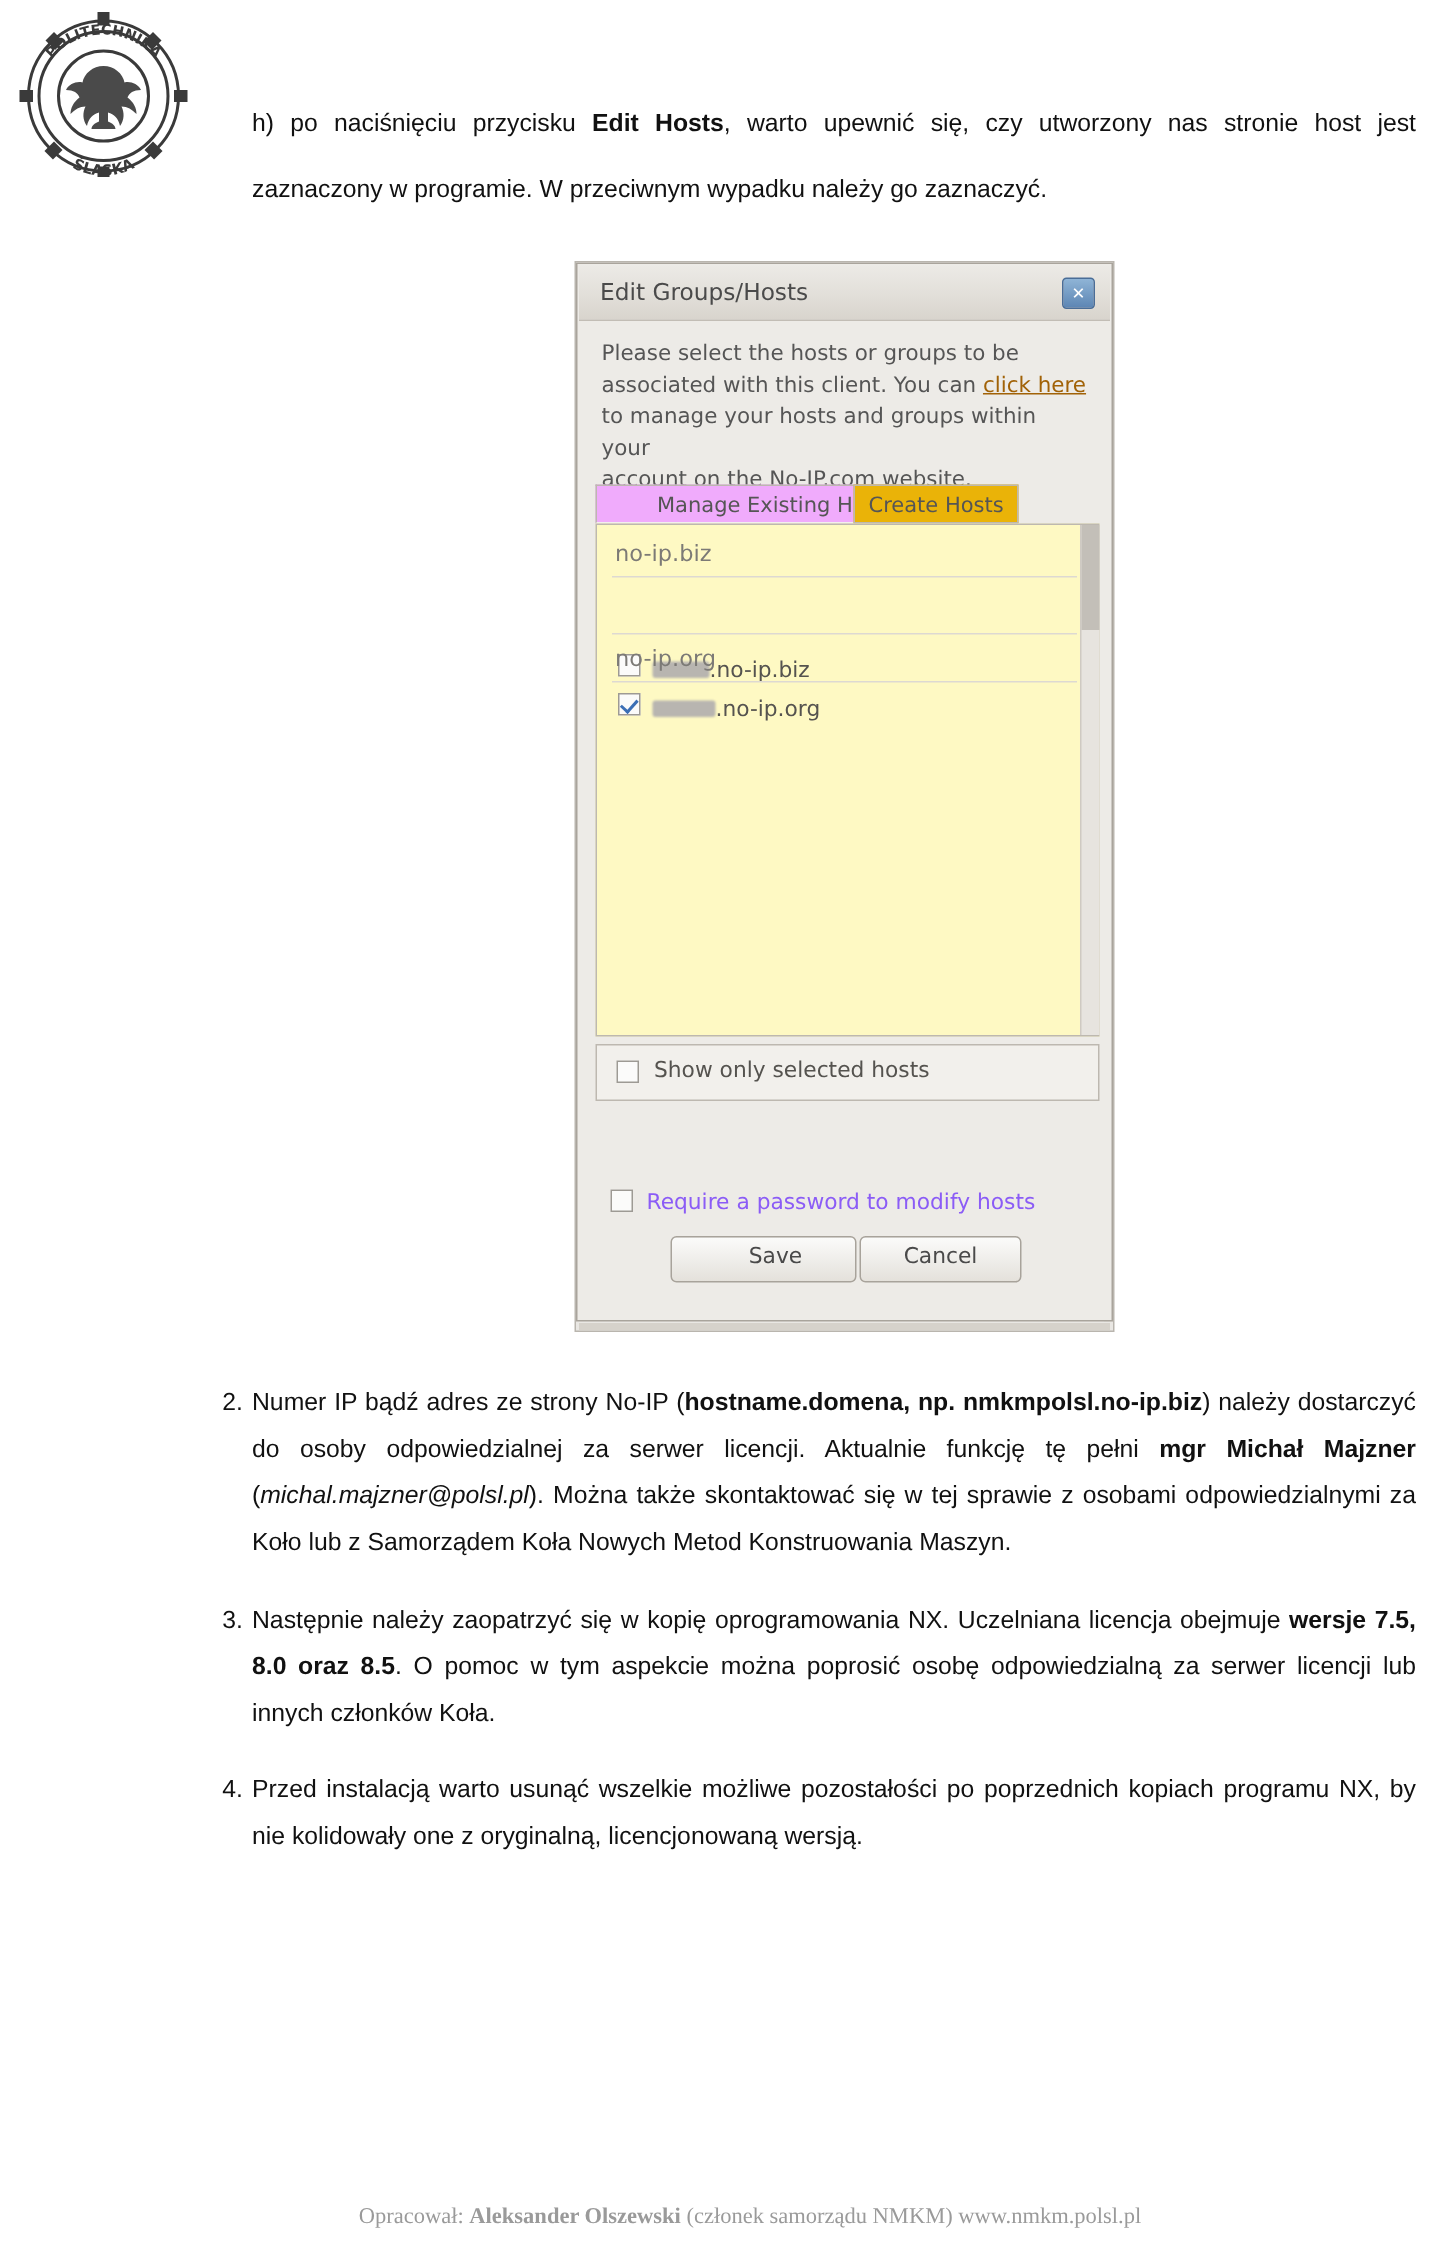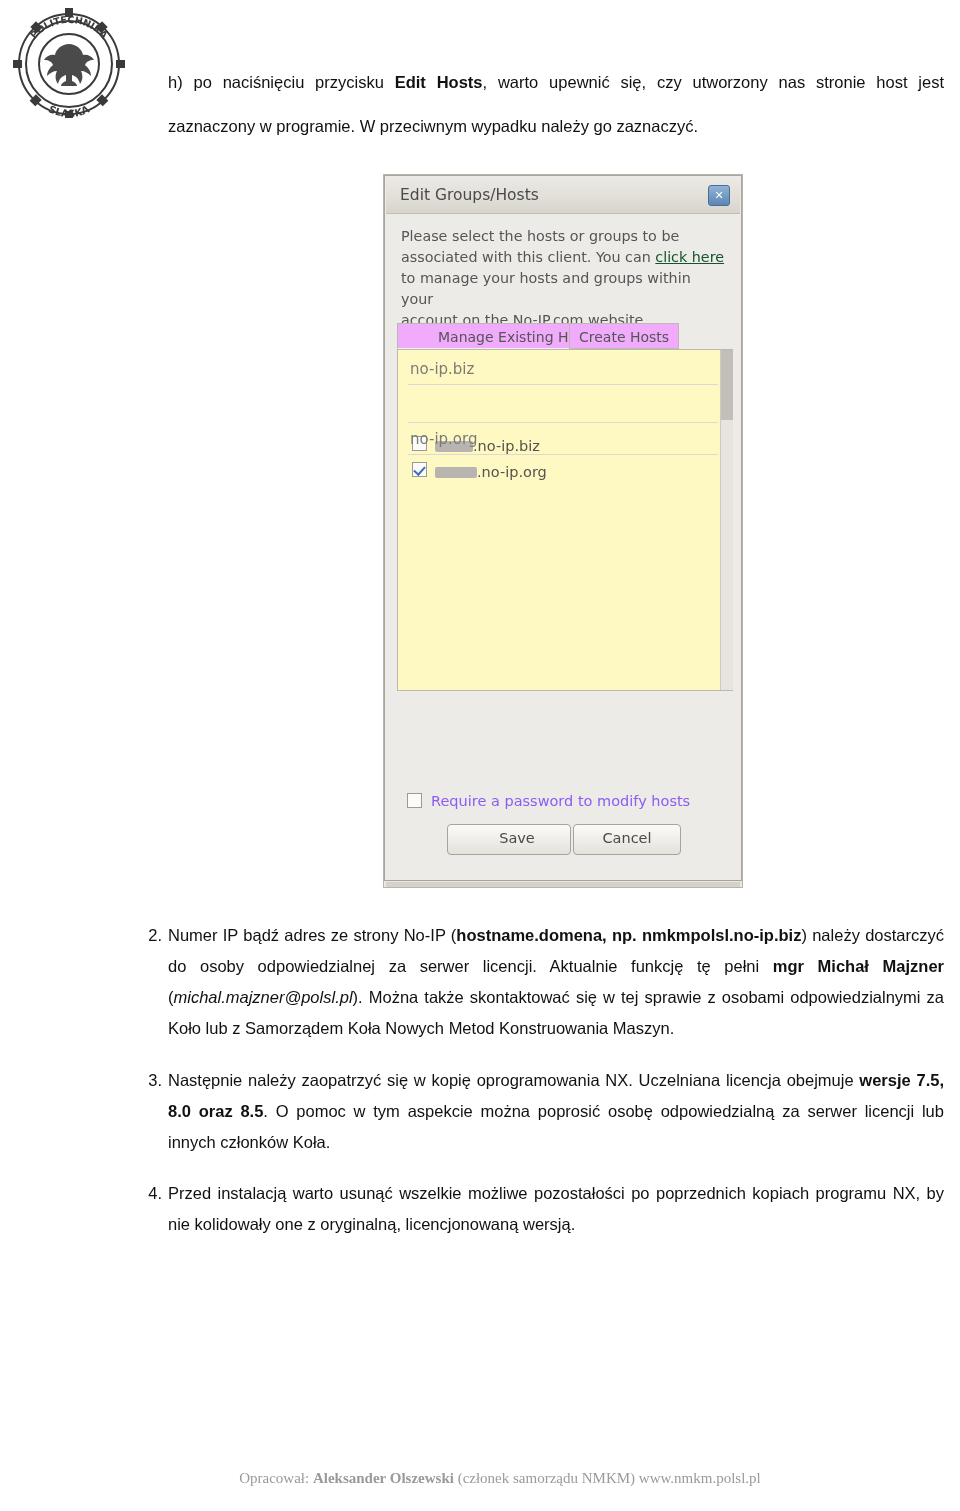--- a/index.html
+++ b/index.html
@@ -83,39 +83,39 @@
     border-radius:3px;
     color:#fff; font-size:11px; line-height:19px;
     text-align:center;
     font-family:"DejaVu Sans", sans-serif;
   }
   .instr {
     position:absolute; left:16px; top:50px; width:326px;
     font-size:14.3px; line-height:21px; color:#555;
     font-family:"DejaVu Sans", sans-serif;
   }
-  .instr .lnk { color:#14532d; text-decoration:underline; }
+  .instr .lnk { color:#a16207; text-decoration:underline; }
 
   .tabs {
     position:absolute; left:12px; top:147px; width:334px; height:27px;
   }
   .tab {
     position:absolute; top:0; height:26px;
     font-size:14px; line-height:26px;
     color:#555;
     font-family:"DejaVu Sans", sans-serif;
     padding:0 9px;
     box-sizing:border-box;
   }
   .tab.active {
     left:0; background:#f0abfc;
     border:1px solid #bdb8b0; border-bottom:1px solid #f2f0ec;padding-left:40px;
   }
   .tab.inactive {
-    left:172px; background:#f0abfc;
+    left:172px; background:#eab308;
     border:1px solid #bdb8b0;
   }
   .list-panel {
     position:absolute; left:12px; top:173px; width:334px; height:340px;
     background:#fef9c3;
     border:1px solid #bdb8b0;
   }
   .grp {
     position:absolute; left:12px;
     font-size:15px; color:#7c7a76;
@@ -278,20 +278,24 @@
       </div>
       <div class="grp-rule" style="top:72px;"></div>
 
       <div class="grp" style="top:80px;">no-ip.org</div>
       <div class="grp-rule" style="top:104px;"></div>
       <div class="host-row" style="top:112px;">
         <span class="cb checked" style="position:relative; display:inline-block; margin-right:8px;"></span><span class="blur" style="width:42px;"></span><span>.no-ip.org</span>
       </div>
     </div>
 
+    <div class="showonly">
+      <span class="cb" style="left:13px; top:10px;"></span>
+      <span class="lbl">Show only selected hosts</span>
+    </div>
 
     <div class="req-row">
       <span class="cb" style="position:relative; display:inline-block; margin-right:9px; top:2px;"></span><span>Require a password to modify hosts</span>
     </div>
 
     <div class="btn" style="left:62px;padding-left:16px;">Save</div>
     <div class="btn" style="left:188px;">Cancel</div>
 
     <div class="shot-bottom-strip"></div>
   </div>

